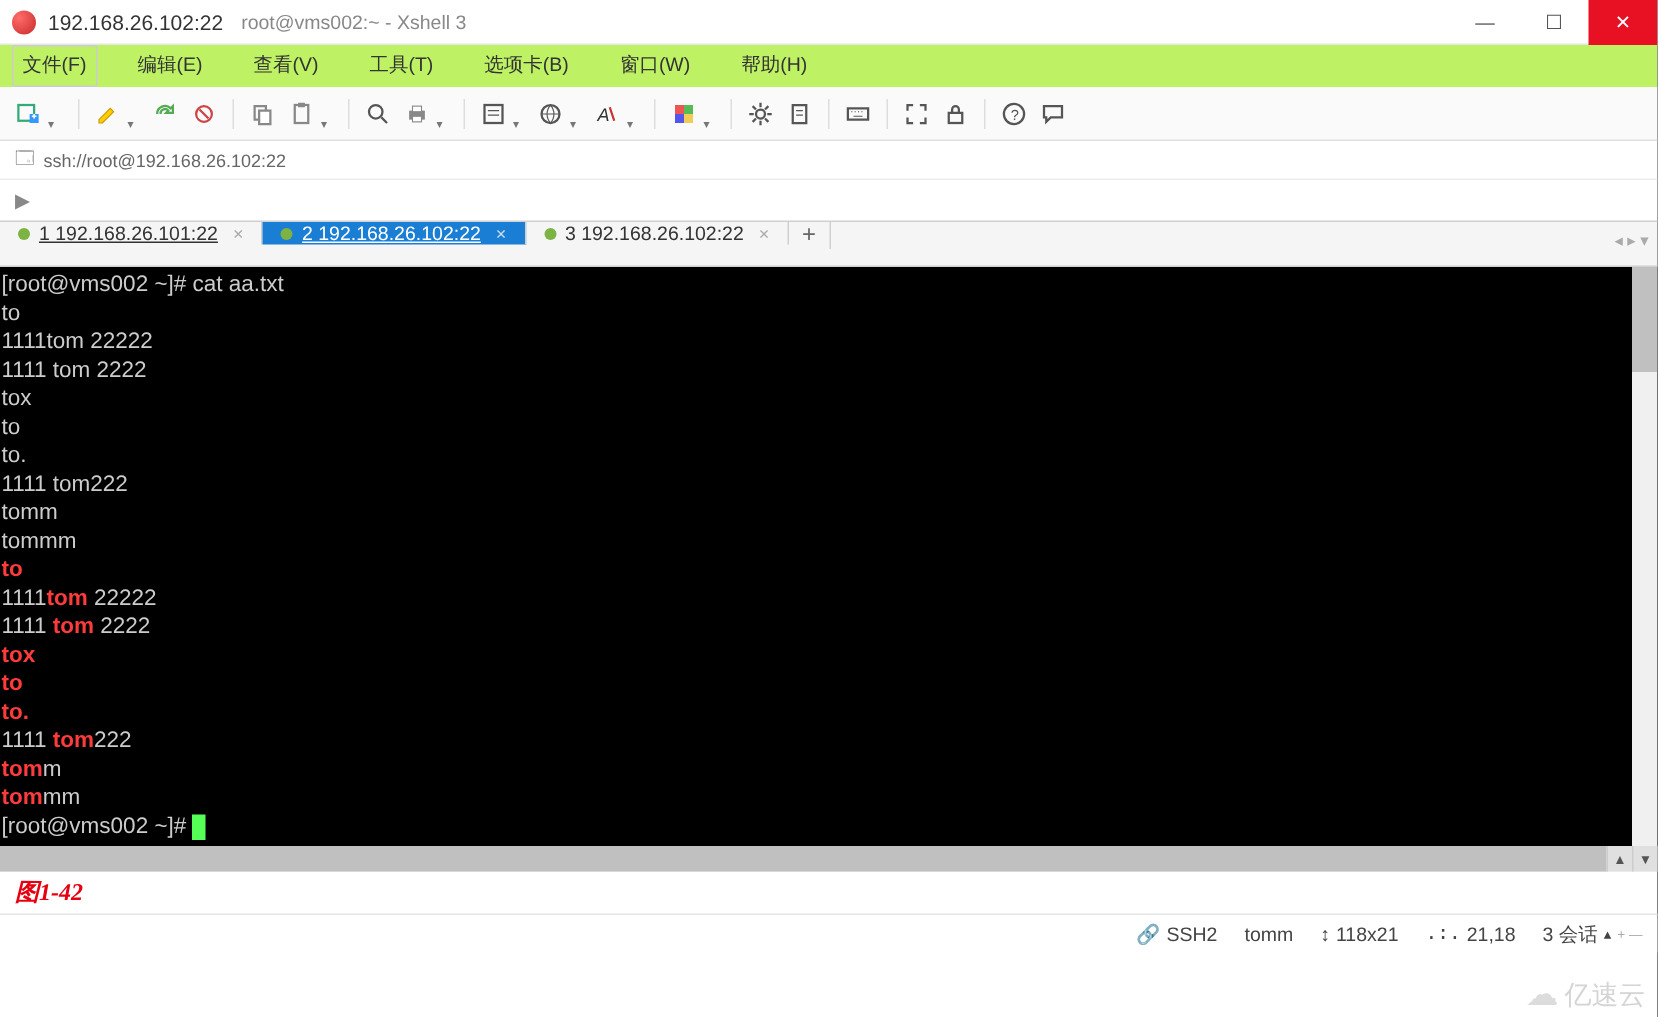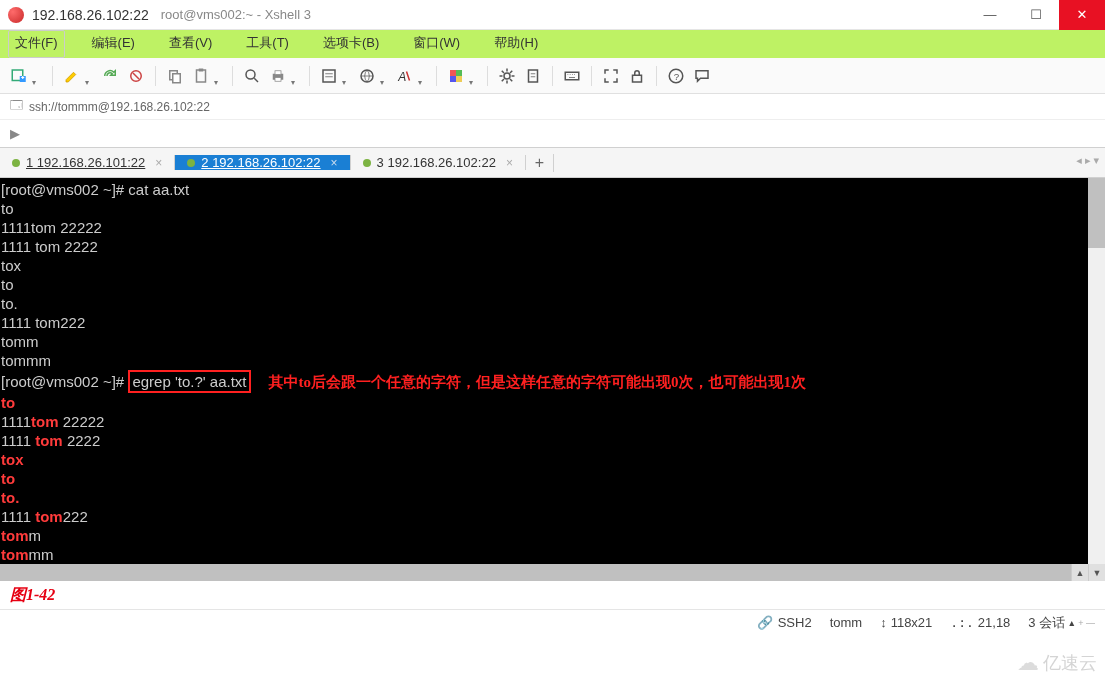--- a/index.html
+++ b/index.html
@@ -13,21 +13,21 @@
 .win-btn.close{background:#e81123;color:#fff}
 .menubar{height:28px;display:flex;padding:0 8px;gap:20px;background:#bef264}
 .menu-item{padding:3px 6px;font-size:13px;color:#333;border:1px solid transparent;border-radius:2px}
 .menu-item:first-child{border:1px solid #ccc}
 .toolbar{height:36px;background:#fafafa;display:flex;align-items:center;padding:0 8px;gap:4px;border-bottom:1px solid #e0e0e0}
 .tb-btn{width:22px;height:22px;display:flex;align-items:center;justify-content:center;color:#555;position:relative}
 .tb-btn.dd::after{content:"▾";font-size:8px;color:#777;position:absolute;right:-6px;bottom:0}
 .tb-sep{width:1px;height:20px;background:#ddd;margin:0 4px}
 .addr-bar{height:26px;display:flex;align-items:center;padding:0 10px;font-size:12px;color:#666;background:#fff;border-bottom:1px solid #eee}
 .hint-bar{height:28px;display:flex;align-items:center;padding:0 10px;font-size:13px;color:#888;background:#fff;border-bottom:1px solid #d0d0d0;gap:6px}
-.tabs{height:30px;background:#f5f5f5;display:flex;align-items:center;border-bottom:1px solid #d0d0d0;position:relative}
+.tabs{height:30px;background:#f5f5f5;display:flex;align-items:flex-start;border-bottom:1px solid #d0d0d0;position:relative}
 .tab{display:flex;align-items:center;padding:0 12px;font-size:13px;color:#333;border-right:1px solid #d0d0d0;gap:6px;background:#f5f5f5}
 .tab.active{background:#1a7fd4;color:#fff;font-weight:normal}
 .tab .dot{width:8px;height:8px;border-radius:50%;background:#7cb342}
 .tab .x{color:#aaa;font-size:12px;margin-left:4px}
 .tab.active .x{color:#cde}
 .tab-add{width:28px;display:flex;align-items:center;justify-content:center;color:#666;font-size:16px;border-right:1px solid #d0d0d0}
 .tab-nav{position:absolute;right:6px;top:6px;font-size:11px;color:#aaa}
 .terminal{height:386px;background:#000;color:#ccc;font-family:"NSimSun","SimSun","Consolas",monospace;font-size:15px;line-height:19px;padding:2px 1px;overflow:hidden;position:relative}
 .terminal .line{white-space:pre}
 .hl{color:#ff3b3b;font-weight:bold}
@@ -202,21 +202,21 @@
     </span>
   <span class="tb-btn">
       <svg viewBox="0 0 24 24">
         <path d="M4 5h16v10H10l-4 4v-4H4z" fill="none" stroke="#555" stroke-width="2"></path>
       </svg>
     </span>
 </div>
 
 <div class="addr-bar">
   <span style="margin-right:6px">🗔</span>
-  <span>ssh://tommm@192.168.26.102:22</span>
+  <span>ssh://root@192.168.26.102:22</span>
 </div>
 
 <div class="hint-bar">
   <span>▶</span>
 </div>
 
 <div class="tabs">
   <div class="tab">
     <span class="dot"></span>
     <span style="text-decoration:underline">1 192.168.26.101:22</span>
@@ -241,21 +241,20 @@
       <div class="line">[root@vms002 ~]# cat aa.txt</div>
       <div class="line">to</div>
       <div class="line">1111tom 22222</div>
       <div class="line">1111 tom 2222</div>
       <div class="line">tox</div>
       <div class="line">to</div>
       <div class="line">to.</div>
       <div class="line">1111 tom222</div>
       <div class="line">tomm</div>
       <div class="line">tommm</div>
-      <div class="line">[root@vms002 ~]# <span class="boxed">egrep 'to.?' aa.txt</span><span class="annot">其中to后会跟一个任意的字符，但是这样任意的字符可能出现0次，也可能出现1次</span></div>
       <div class="line"><span class="hl">to</span></div>
       <div class="line">1111<span class="hl">tom </span>22222</div>
       <div class="line">1111 <span class="hl">tom </span>2222</div>
       <div class="line"><span class="hl">tox</span></div>
       <div class="line"><span class="hl">to</span></div>
       <div class="line"><span class="hl">to.</span></div>
       <div class="line">1111 <span class="hl">tom</span>222</div>
       <div class="line"><span class="hl">tom</span>m</div>
       <div class="line"><span class="hl">tom</span>mm</div>
       <div class="line">[root@vms002 ~]# <span class="cursor"></span></div>

